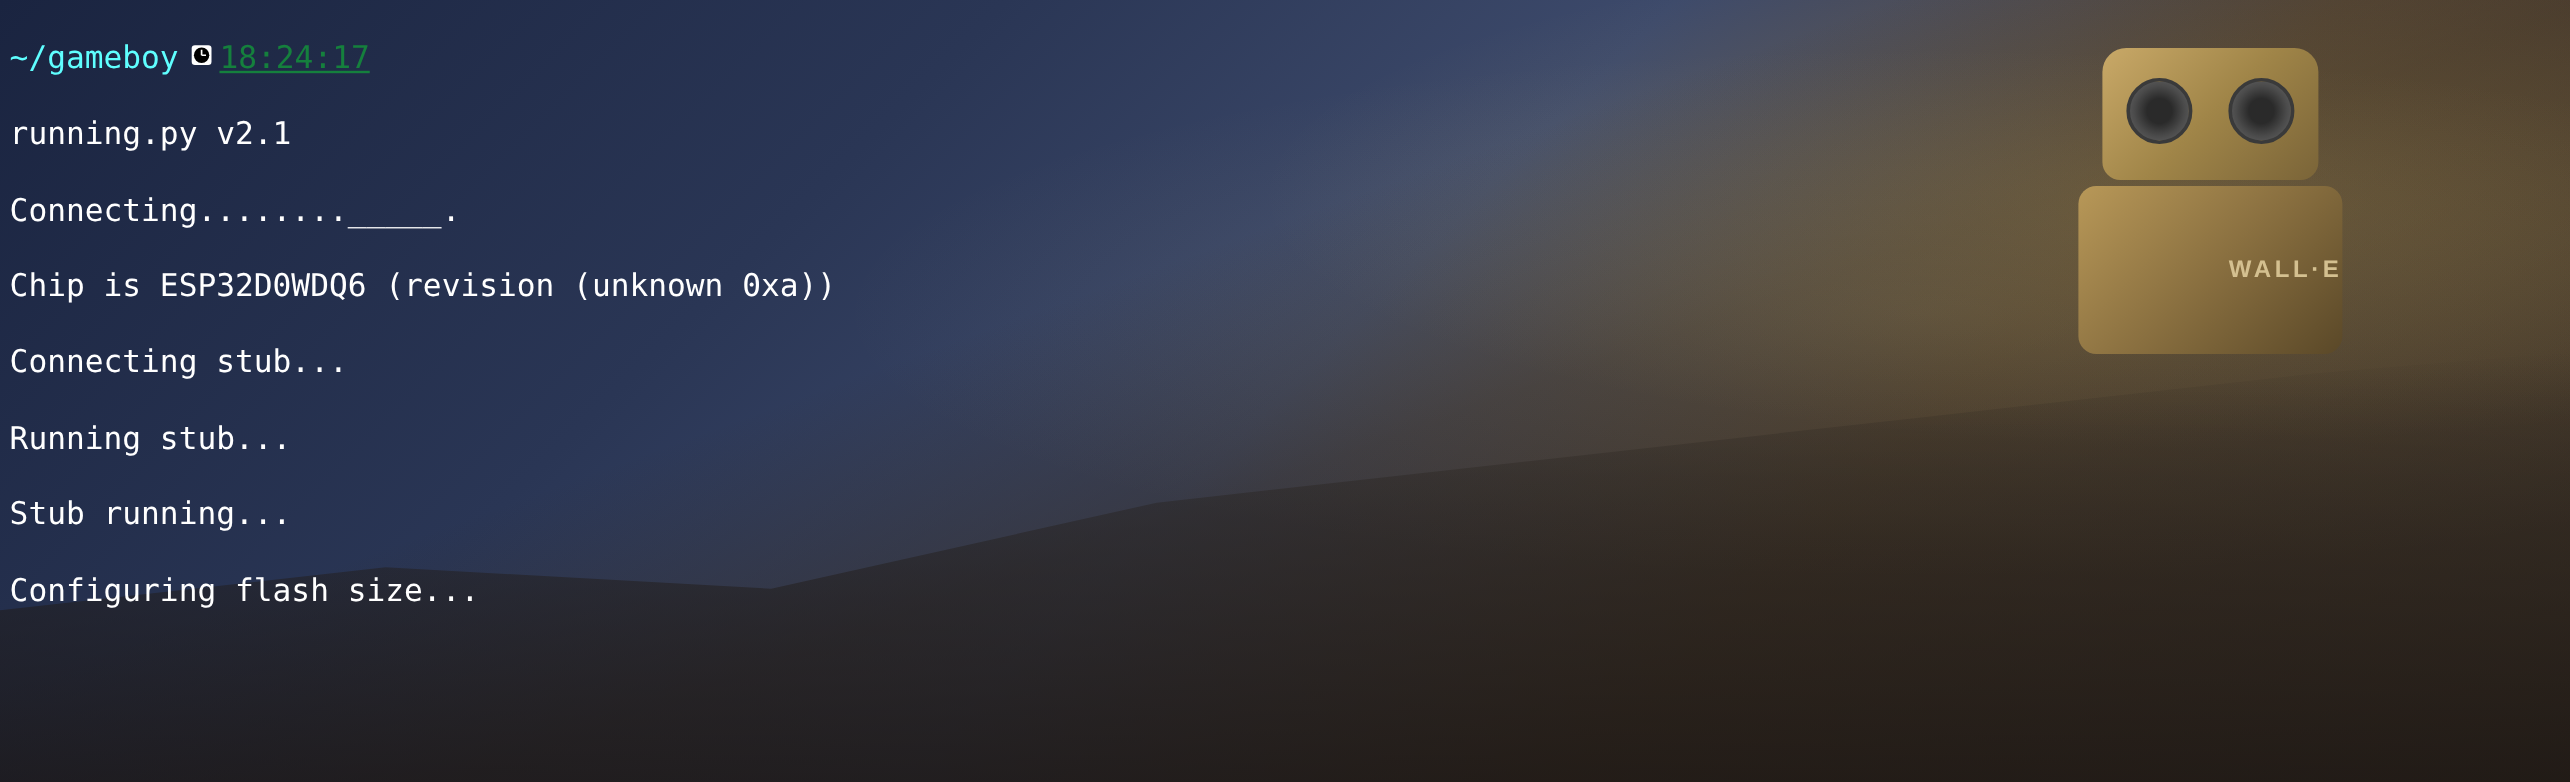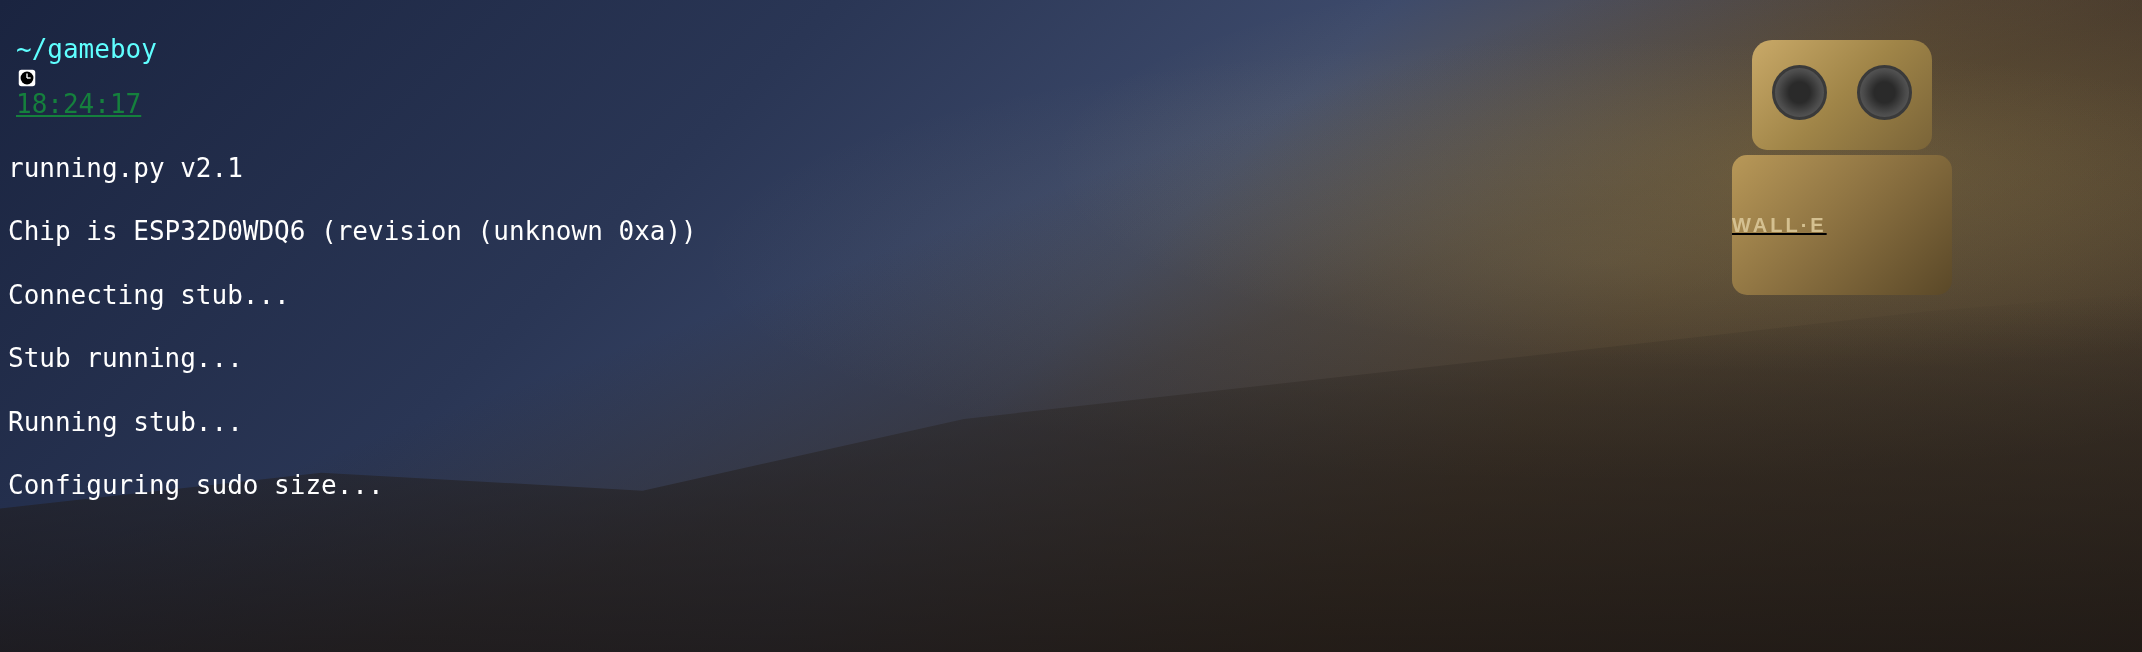--- a/index.html
+++ b/index.html
@@ -62,40 +62,38 @@
   .robot-eye.right { right: 20px; }
   .robot-body {
     width: 220px;
     height: 140px;
     background: linear-gradient(135deg, #b89858 0%, #8a7040 50%, #5a4828 100%);
     border-radius: 15px;
     margin: 5px auto 0;
     position: relative;
     display: flex;
     align-items: center;
-    justify-content: flex-start;
-    text-decoration: underline;
+    justify-content: flex-end;
   }
   .robot-label {
     font-size: 20px;
     color: #d4c090;
     letter-spacing: 3px;
     font-weight: bold;
     font-family: sans-serif;
   }
   .terminal {
     position: relative;
     z-index: 10;
     padding: 2px 8px;
     white-space: pre;
   }
   .prompt-line {
     display: flex;
     align-items: baseline;
-    flex-direction: column;
   }
   .cyan { color: #5fffff; }
   .red { color: #15803d; }
   .white { color: #ffffff; }
   .underline { text-decoration: underline; }
   .clock-icon {
     display: inline-block;
     width: 22px;
     height: 22px;
     vertical-align: middle;
@@ -121,24 +119,25 @@
 </div>
 
 <div class="terminal">
 <div class="prompt-line"><span class="cyan">~/gameboy</span><span class="clock-icon"><svg viewBox="0 0 24 24" fill="#ffffff">
           <rect x="3" y="3" width="18" height="18" rx="3" fill="#ffffff"></rect>
           <circle cx="12" cy="12" r="7" fill="#000000"></circle>
           <line x1="12" y1="12" x2="12" y2="7" stroke="#ffffff" stroke-width="1.5"></line>
           <line x1="12" y1="12" x2="16" y2="12" stroke="#ffffff" stroke-width="1.5"></line>
         </svg></span><span class="red underline">18:24:17</span></div>
 <div class="output-line">running.py v2.1</div>
+<div class="output-line">Connecting........_____.</div>
 <div class="output-line">Chip is ESP32D0WDQ6 (revision (unknown 0xa))</div>
 <div class="output-line">Connecting stub...</div>
+<div class="output-line">Running stub...</div>
 <div class="output-line">Stub running...</div>
-<div class="output-line">Running stub...</div>
-<div class="output-line">Configuring sudo size...</div>
+<div class="output-line">Configuring flash size...</div>
 
 
 
 <div class="output-line"></div>
 
 
 </div>
 
 </body></html>

